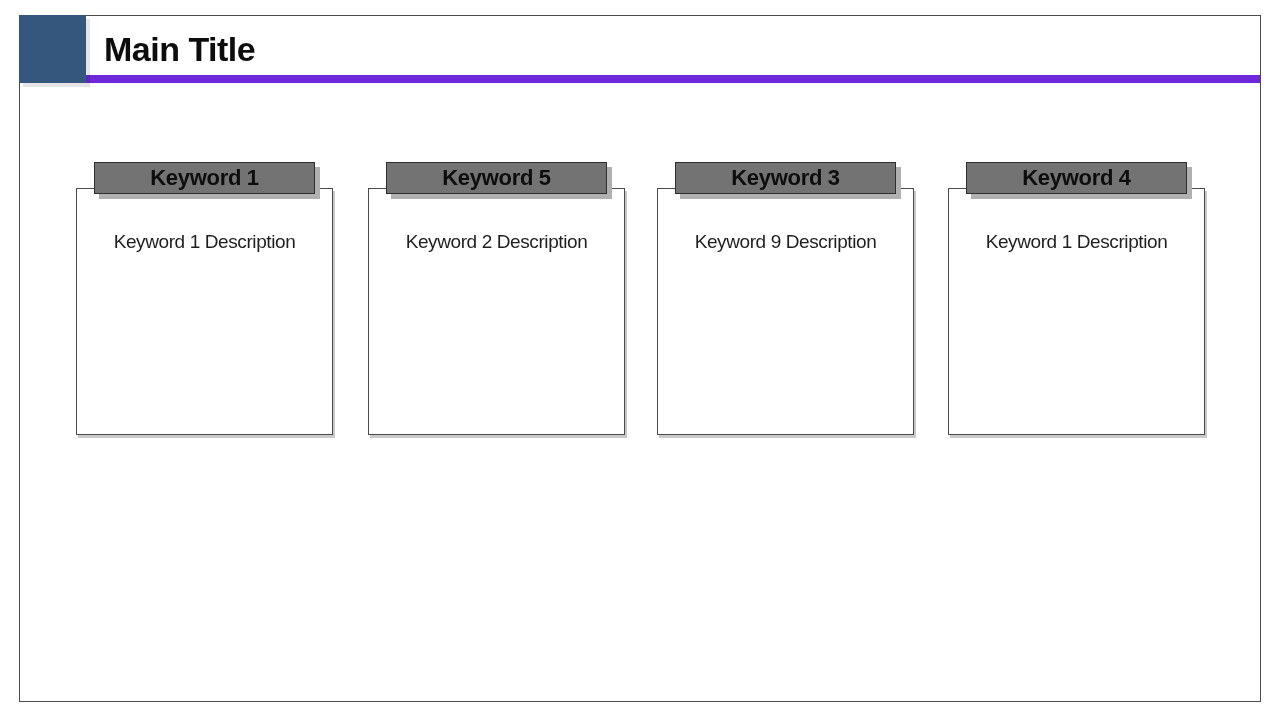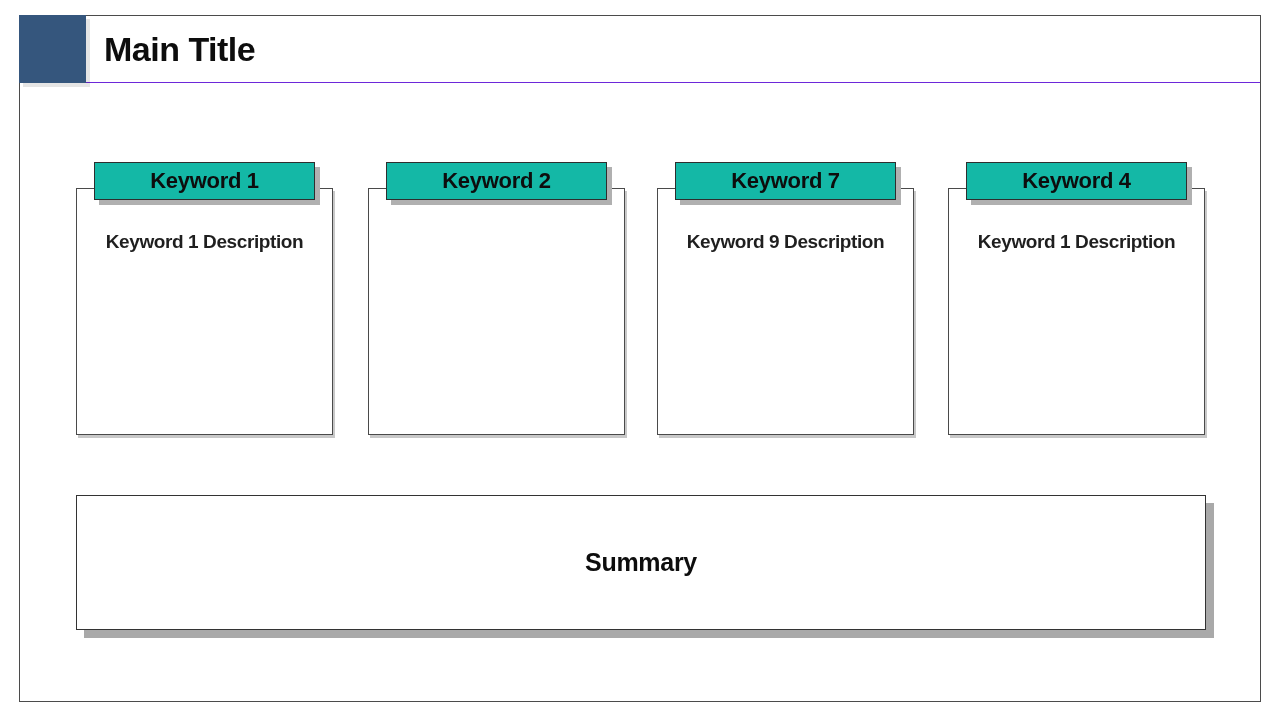--- a/index.html
+++ b/index.html
@@ -14,21 +14,21 @@
     left: 19px; top: 15px;
     width: 1242px; height: 687px;
     border: 1.5px solid #4b4b4b;
     background: #ffffff;
   }
   
   .header {
     position: absolute;
     left: 0; top: 0; right: 0;
     height: 67px;
-    border-bottom: 1px solid #6d28d9;
+    border-bottom: 8px solid #6d28d9;
     background: #ffffff;
   }
   .accent-square {
     position: absolute;
     left: -1.5px; top: -1.5px;
     width: 67px; height: 68px;
     background: #35567D;
     box-shadow: 4px 4px 0 rgba(0,0,0,0.10);
   }
   .page-title {
@@ -51,36 +51,36 @@
     border: 1px solid #4a4a4a;
     box-shadow: 2px 3px 0 #c8c8c8;
   }
   .card.c1 { left: 56px; }
   .card.c2 { left: 348px; }
   .card.c3 { left: 637px; }
   .card.c4 { left: 928px; }
   .card-tab {
     position: absolute;
     top: -27px; left: 17px;
-    width: 221px; height: 38px;
-    background: #14b8a6;
+    width: 221px; height: 32px;
+    background: #737373;
     border: 1.4px solid #2e2e2e;
     box-shadow: 5px 5px 0 #b0b0b0;
     display: flex; align-items: center; justify-content: center;
     font-size: 22px;
     font-weight: 700;
     letter-spacing: -0.3px;
     color: #0d0d0d;
     white-space: nowrap;
   }
   .card-desc {
     margin-top: 42px;
     text-align: center;
     font-size: 19px;
-    font-weight: 700;
+    font-weight: 400;
     letter-spacing: -0.4px;
     color: #1f1f1f;
     white-space: nowrap;
   }
   
   .summary-box {
     position: absolute;
     left: 56px; top: 479px;
     width: 1130px; height: 135px;
     background: #ffffff;
@@ -105,30 +105,28 @@
     <div class="accent-square" style="background: rgb(53, 86, 125);"></div>
     <div class="page-title">Main Title</div>
   </div>
 
   <div class="card c1">
     <div class="card-tab">Keyword 1</div>
     <div class="card-desc">Keyword 1 Description</div>
   </div>
 
   <div class="card c2">
-    <div class="card-tab">Keyword 2</div>
+    <div class="card-tab">Keyword 5</div>
+    <div class="card-desc">Keyword 2 Description</div>
   </div>
 
   <div class="card c3">
-    <div class="card-tab">Keyword 7</div>
+    <div class="card-tab">Keyword 3</div>
     <div class="card-desc">Keyword 9 Description</div>
   </div>
 
   <div class="card c4">
     <div class="card-tab">Keyword 4</div>
     <div class="card-desc">Keyword 1 Description</div>
   </div>
 
-  <div class="summary-box">
-    <div class="summary-label">Summary</div>
-  </div>
 
 </div>
 
 </body></html>

